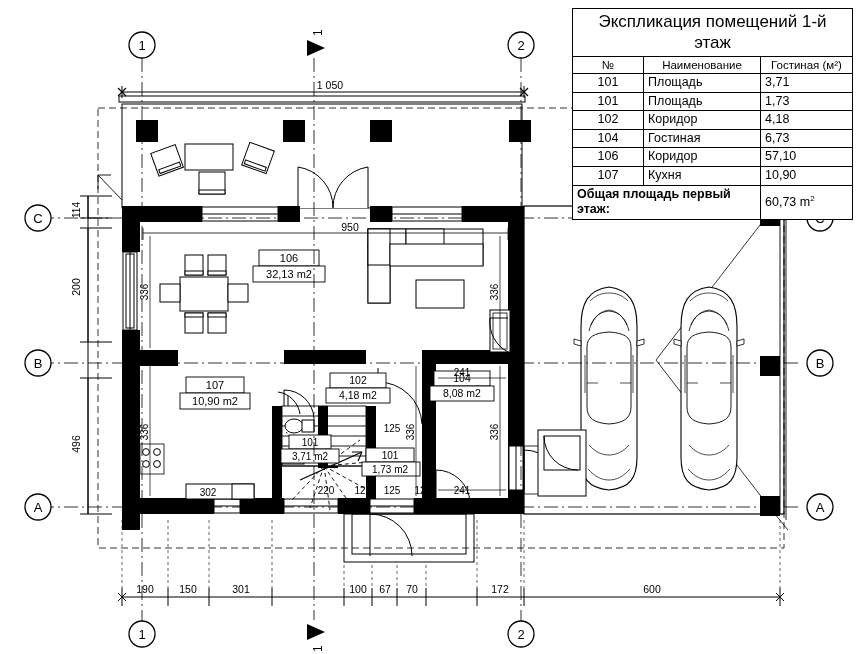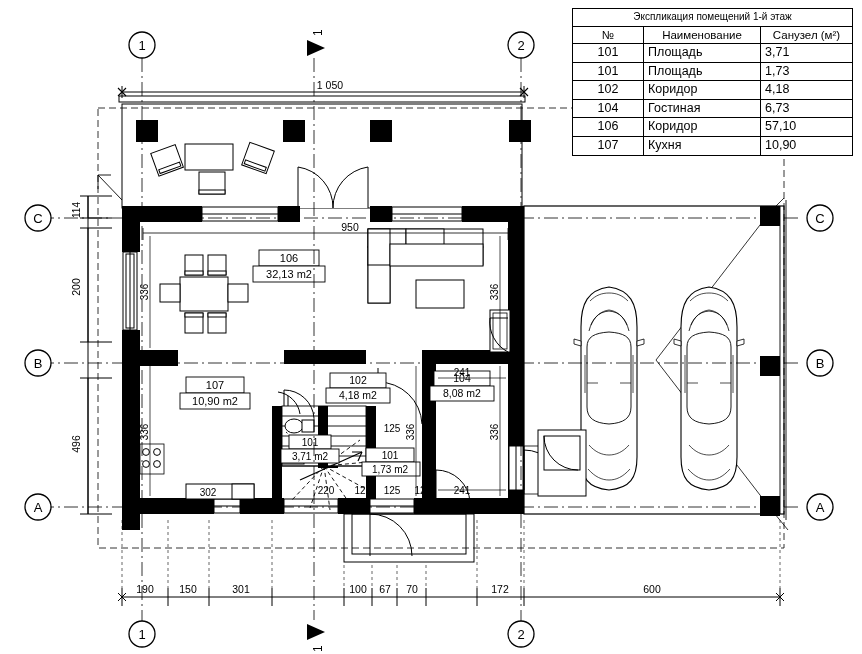--- a/index.html
+++ b/index.html
@@ -1,21 +1,21 @@
 <!DOCTYPE html>
 <html><head>
 <meta charset="utf-8">
 <style>
   html,body{margin:0;padding:0;background:#fff;}
   body{width:862px;height:654px;font-family:"Liberation Sans",sans-serif;color:#000;overflow:hidden;position:relative;}
   #stage{position:absolute;left:0;top:0;width:862px;height:654px;}
   svg{display:block;}
   .tbl{position:absolute;left:572px;top:8px;width:281px;border-collapse:collapse;font-size:12.5px;background:#fff;}
   .tbl td,.tbl th{border:1px solid #000;padding:1px 4px;font-weight:normal;line-height:1.25;}
-  .tbl .hdr-title{text-align:center;font-size:10px;padding:2px 12px;}
+  .tbl .hdr-title{text-align:center;font-size:17px;padding:2px 12px;}
   .tbl .c-num{width:62px;text-align:center;}
   .tbl .c-name{width:108px;}
   .tbl .c-area{}
   .tbl .sub th{text-align:center;font-size:11.5px;}
   .tbl .total td{font-weight:bold;}
   .tbl .total .tl{text-align:left;}
   .tbl .total .tv{font-weight:normal;}
   sup{font-size:8px;}
 </style>
 </head>
@@ -518,21 +518,21 @@
 </svg>
 
 <table class="tbl">
   <tbody>
     <tr>
       <td class="hdr-title" colspan="3">Экспликация помещений 1-й этаж</td>
     </tr>
     <tr class="sub">
       <th class="c-num">№</th>
       <th class="c-name">Наименование</th>
-      <th class="c-area">Санузел (м²)</th>
+      <th class="c-area">Гостиная (м²)</th>
     </tr>
     <tr>
       <td class="c-num">101</td>
       <td class="c-name">Площадь</td>
       <td class="c-area">3,71</td>
     </tr>
     <tr>
       <td class="c-num">101</td>
       <td class="c-name">Площадь</td>
       <td class="c-area">1,73</td>
@@ -550,16 +550,20 @@
     <tr>
       <td class="c-num">106</td>
       <td class="c-name">Коридор</td>
       <td class="c-area">57,10</td>
     </tr>
     <tr>
       <td class="c-num">107</td>
       <td class="c-name">Кухня</td>
       <td class="c-area">10,90</td>
     </tr>
+    <tr class="total">
+      <td class="tl" colspan="2">Общая площадь первый этаж:</td>
+      <td class="tv"><span>60,73 m</span><sup>2</sup></td>
+    </tr>
   </tbody>
 </table>
 
 </div>
 
 </body></html>

